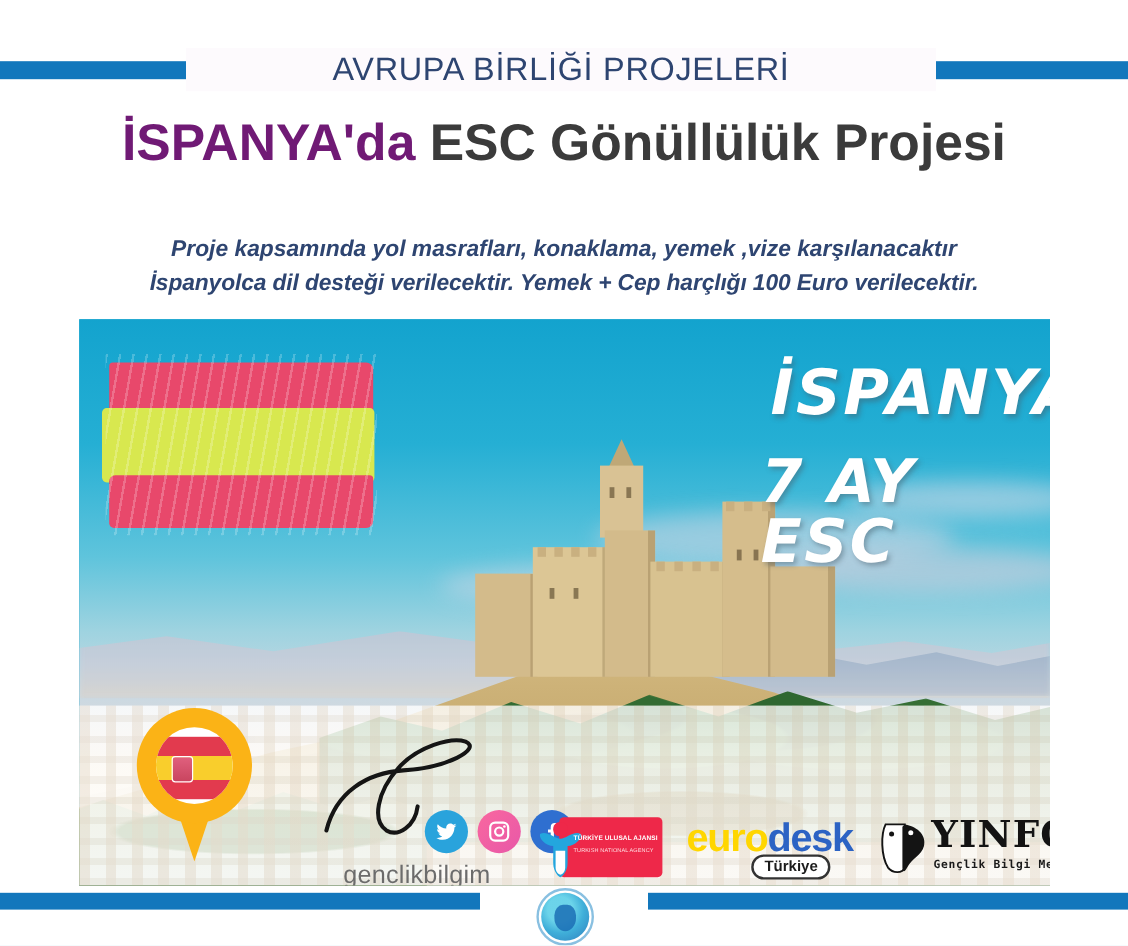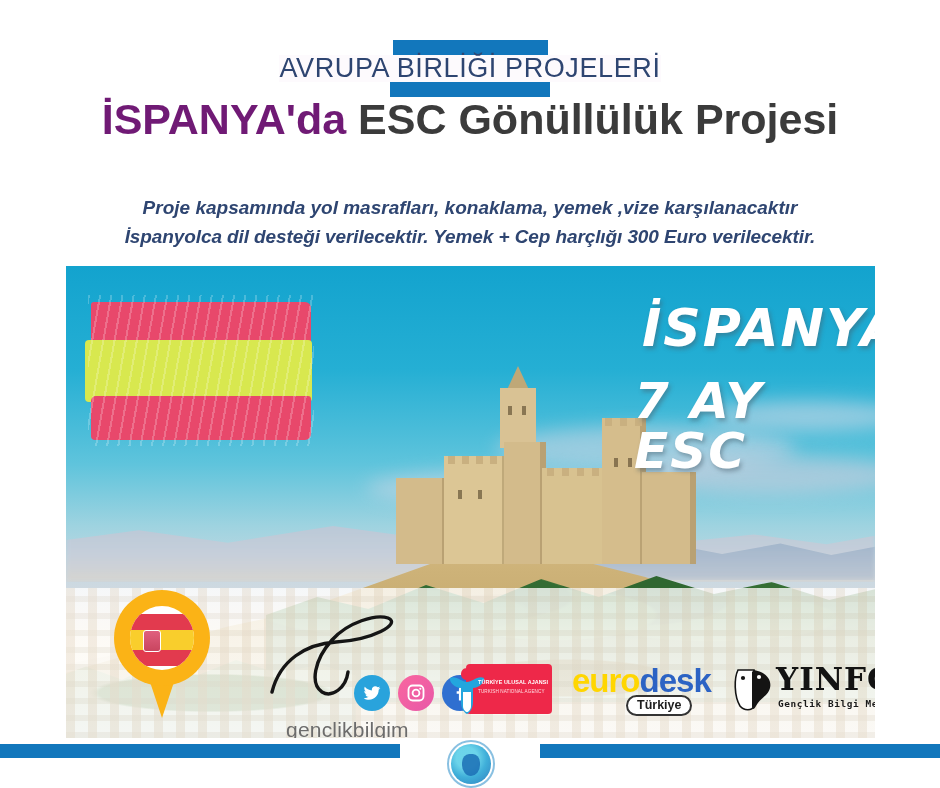--- a/index.html
+++ b/index.html
@@ -7,21 +7,21 @@
     width: 940px; height: 788px;
     background: #ffffff;
     font-family: "Liberation Sans", sans-serif;
     overflow: hidden;
   }
   .poster { position: relative; width: 940px; height: 788px; background:#fff; }
 
   
   .header-row {
     position: absolute; left: 0; top: 40px; width: 940px; height: 36px;
-    display: flex; align-items: center; flex-direction: column;
+    display: flex; align-items: center;
   }
   .rule { height: 15px; background: #1277BC; flex: 0 0 auto; }
   .rule-left  { width: 155px; }
   .rule-right { width: 160px; }
   .header-title-wrap {
     flex: 1 1 auto; height: 36px; background: #FDFAFD;
     display: flex; align-items: center; justify-content: center;
   }
   .header-title {
     color: #2E4571; font-size: 27px; letter-spacing: .6px;
@@ -216,21 +216,21 @@
   .soc-tw { left:0;  background:#29A3DC; }
   .soc-ig { left:44px; background:linear-gradient(135deg,#F9679F,#E858A8); }
   .soc-fb { left:88px; background:#2F6FD0; }
   .soc svg { display:block; }
   .handle {
     position:absolute; left:220px; top:452px; width:240px;
     color:#6C6C6C; font-size:21px; letter-spacing:.2px;
   }
 
   
-  .logos { position:absolute; left:378px; top:394px; width:430px; height:62px; }
+  .logos { position:absolute; left:378px; top:411px; width:430px; height:62px; }
 
   .logo-na { position:absolute; left:0; top:2px; width:108px; height:54px; }
   .na-box { position:absolute; left:22px; top:2px; width:86px; height:50px;
             background:#EE2849; border-radius:4px; }
   .na-fig { position:absolute; left:0; top:0; width:46px; height:54px; }
   .na-txt1 { position:absolute; left:34px; top:17px; width:72px; color:#fff;
              font-size:5.4px; font-weight:bold; letter-spacing:.1px; white-space:nowrap;}
   .na-txt2 { position:absolute; left:34px; top:27px; width:72px; color:#ffd8de;
              font-size:4.6px; letter-spacing:.1px; white-space:nowrap;}
 
@@ -290,21 +290,21 @@
     </div>
     <div class="rule rule-right"></div>
   </div>
 
   <div class="main-title">
     <span class="t-red">İSPANYA'da</span><span class="t-dark"> ESC Gönüllülük Projesi</span>
   </div>
 
   <div class="subtitle">
     <span class="l1">Proje kapsamında yol masrafları,  konaklama, yemek ,vize karşılanacaktır</span>
-    <span class="l2">İspanyolca dil desteği verilecektir. Yemek + Cep harçlığı 300 Euro verilecektir.</span>
+    <span class="l2">İspanyolca dil desteği verilecektir. Yemek + Cep harçlığı 100 Euro verilecektir.</span>
   </div>
 
   <div class="photo">
 
     <div class="sky"></div>
     <div class="cloud c1"></div>
     <div class="cloud c2"></div>
     <div class="cloud c3"></div>
     <div class="cloud c4"></div>
 

